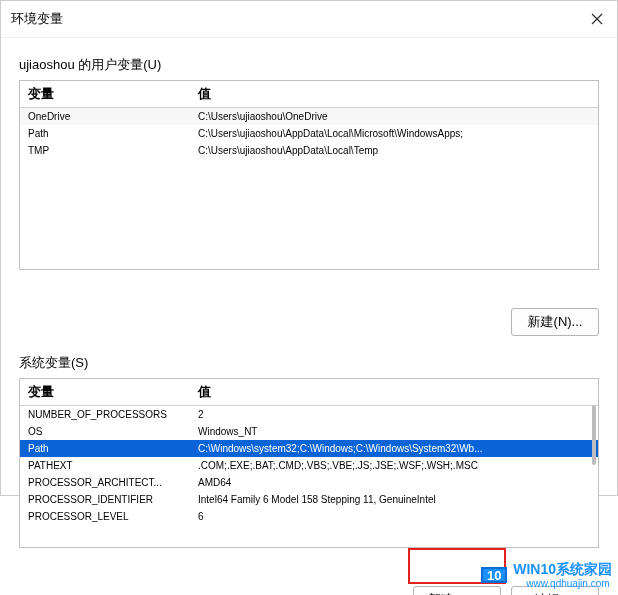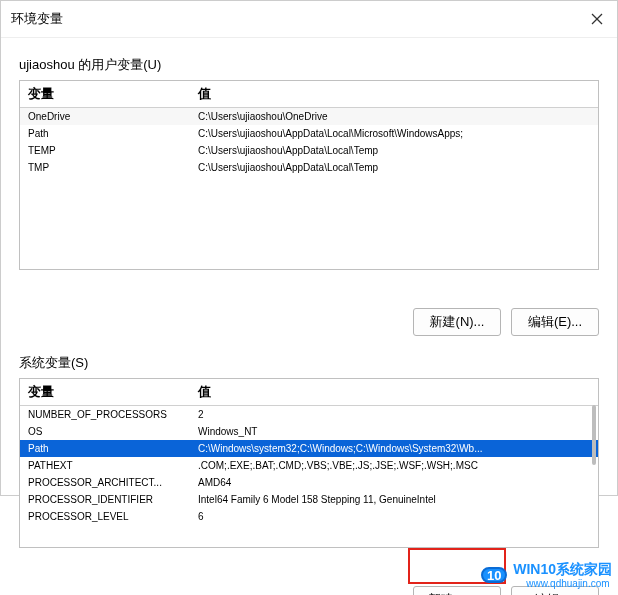--- a/index.html
+++ b/index.html
@@ -127,21 +127,21 @@
       display: flex;
       align-items: center;
       gap: 6px;
       font-size: 13px;
     }
     .wm-badge {
       width: 26px;
       height: 16px;
       background: #1a91ff;
       color: #fff;
-      border-radius: 13px;
+      border-radius: 0;
       display: flex;
       align-items: center;
       justify-content: center;
       font-weight: bold;
       font-size: 13px;
       border: 2px solid #0a6cd6;
     }
     .wm-text { text-align: left; line-height: 1.15; }
     .wm-text .main { color: #1a91ff; font-weight: bold; font-size: 14px; }
     .wm-text .sub { color: #1a91ff; font-size: 10px; margin-left: 13px; }
@@ -177,35 +177,30 @@
           <tbody>
             <tr class="row-light">
               <td>OneDrive</td>
               <td>C:\Users\ujiaoshou\OneDrive</td>
             </tr>
             <tr>
               <td>Path</td>
               <td>C:\Users\ujiaoshou\AppData\Local\Microsoft\WindowsApps;</td>
             </tr>
             <tr>
-              <td>TEMP</td>
-              <td>C:\Users\ujiaoshou\AppData\Local\Temp</td>
-            </tr>
-            <tr>
               <td>TMP</td>
               <td>C:\Users\ujiaoshou\AppData\Local\Temp</td>
             </tr>
           </tbody>
         </table>
       </div>
     </div>
 
     <div class="btn-row">
       <button class="btn">新建(N)...</button>
-      <button class="btn">编辑(E)...</button>
     </div>
 
     <div class="section-label">系统变量(S)</div>
 
     <div class="table-wrap sys-table-wrap">
       <div class="table-scroll">
         <table>
           <thead>
             <tr>
               <th>变量</th>

